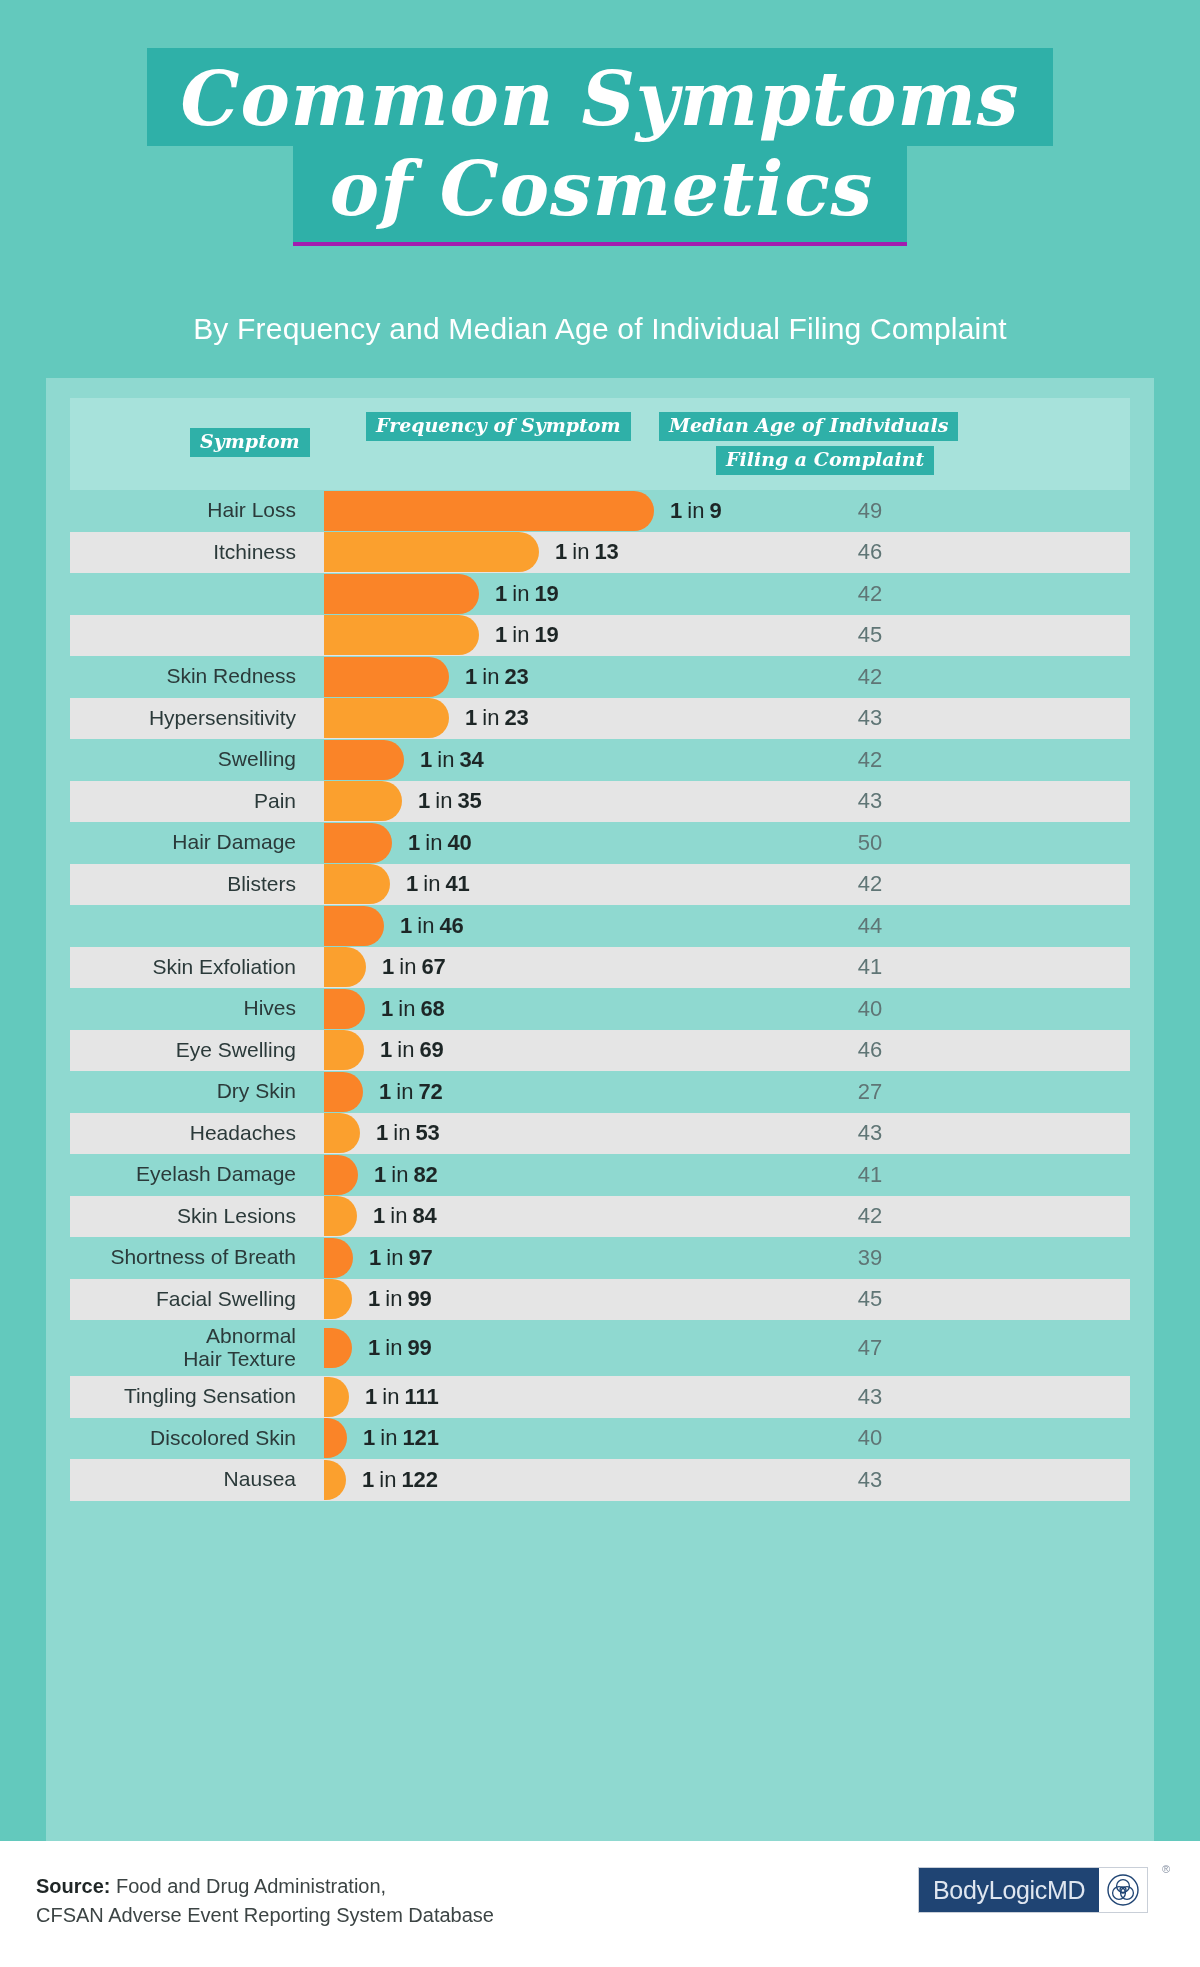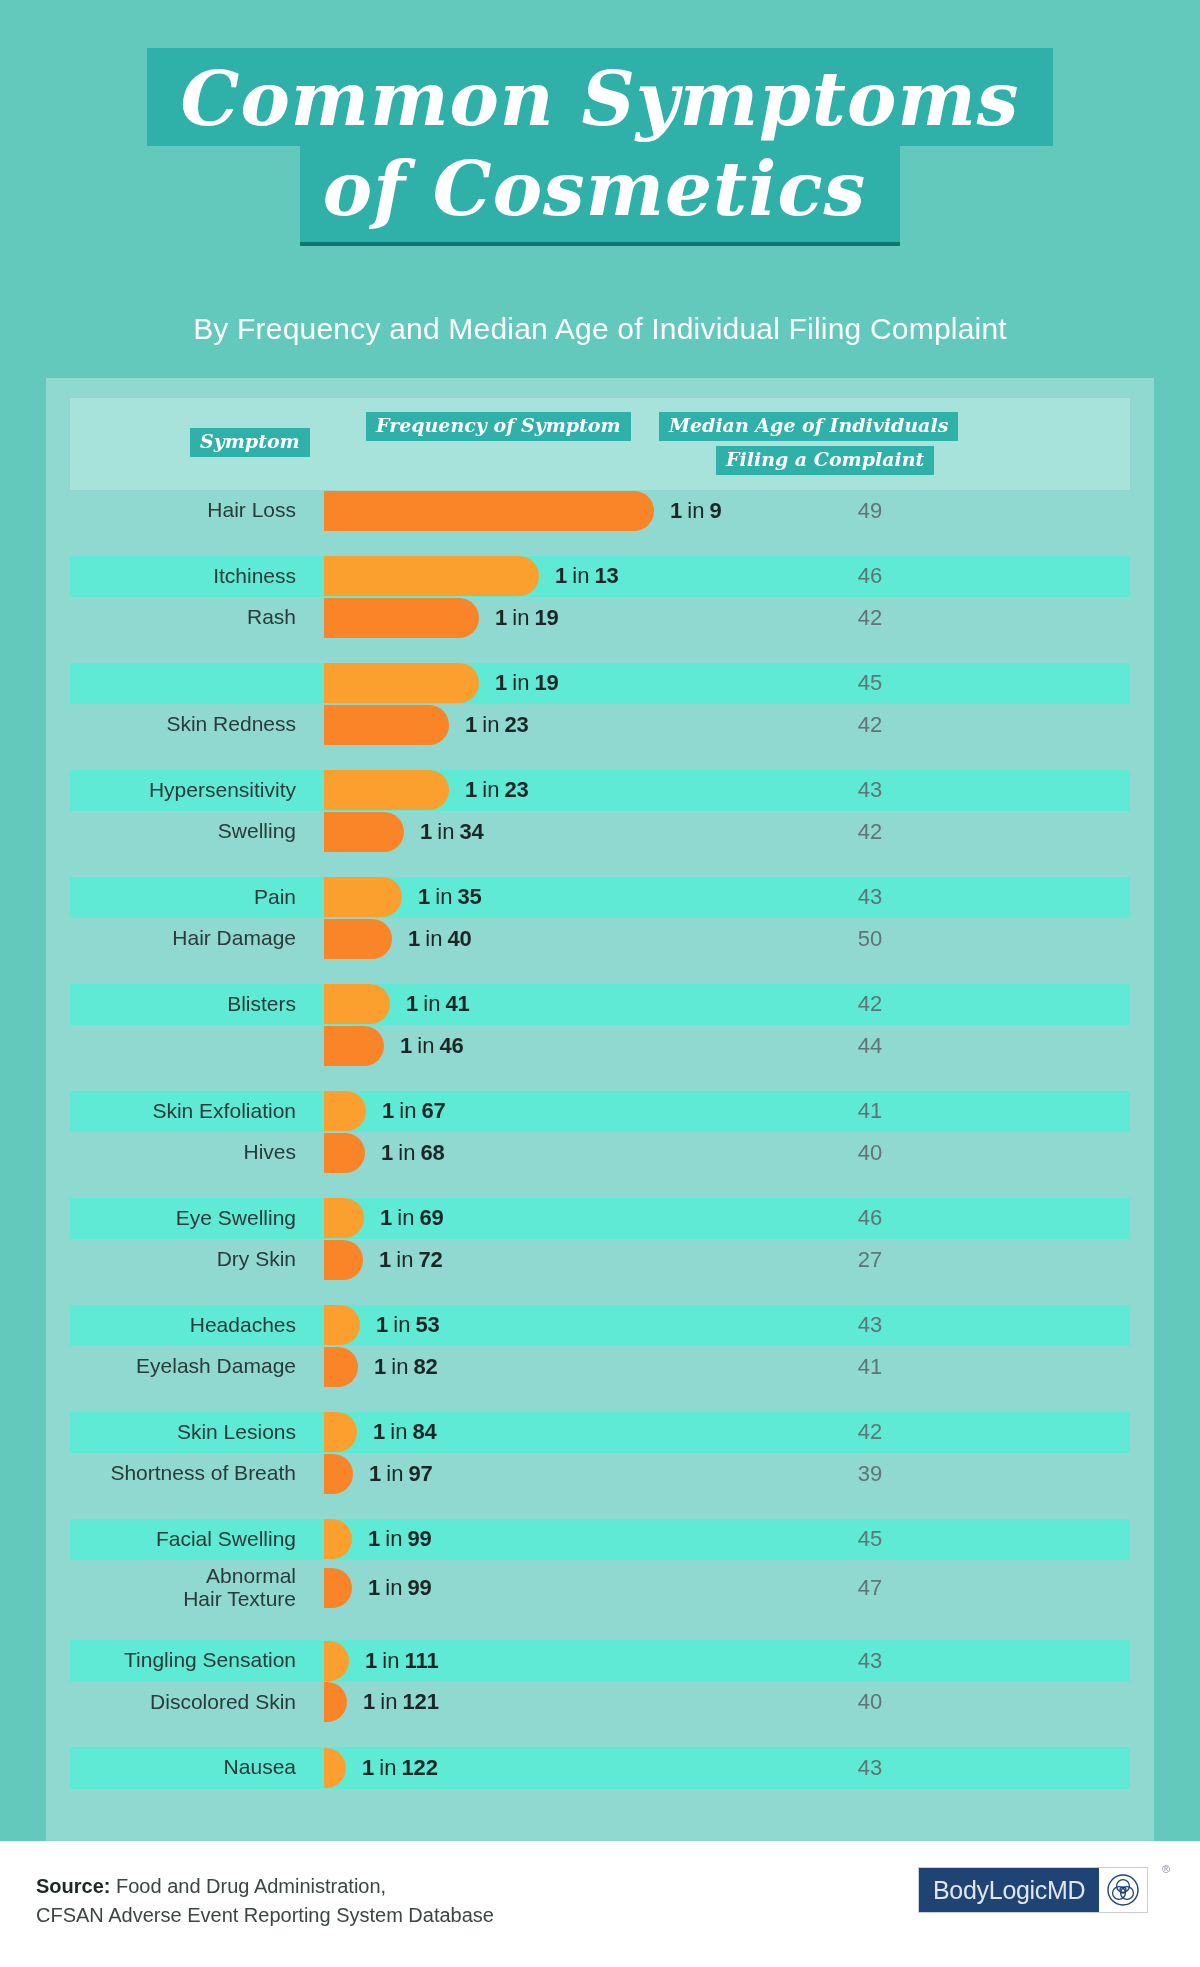--- a/index.html
+++ b/index.html
@@ -41,22 +41,22 @@
     line-height:1.0;
     letter-spacing:1px;
     white-space:nowrap;
   }
   .title-line1{
     font-size:74px;
     padding:14px 34px 10px 34px;
   }
   .title-line2{
     font-size:74px;
-    padding:8px 34px 16px 23px;
-    border-bottom:4px solid #0f766e;
+    padding:8px 34px 16px 37px;
+    border-bottom:4px solid #a21caf;
     margin-top:-2px;
   }
   .subtitle{
     position:absolute;
     left:0; top:312px;
     width:1200px;
     text-align:center;
     color:#ffffff;
     font-size:30px;
     font-weight:400;
@@ -97,21 +97,21 @@
   .th-freq1{ left:296px; top:14px; }
   .th-freq2{ left:274px; top:48px; }
   .th-age1{ left:589px; top:14px; }
   .th-age2{ left:646px; top:48px; }
 
   
   .row{
     position:relative;
     height:41.5px;
   }
-  .row.alt{ background:#5eead4;margin-top:24px; }
+  .row.alt{ background:#e5e5e5; }
   .row.tall{ height:56px; }
 
   .cell-symptom{
     position:absolute;
     left:0; top:0;
     width:240px;
     height:100%;
     display:flex;
     align-items:center;
     justify-content:flex-end;
@@ -244,21 +244,20 @@
             <div class="cell-symptom">Itchiness</div>
             <div class="bar" style="width: 215px;"></div>
             <div class="cell-freq" style="left: 485px;">
               <b>1</b>
               <span class="inw">in</span>
               <b>13</b>
             </div>
             <div class="cell-age">46</div>
           </div>
           <div class="row">
-            <div class="cell-symptom">Rash</div>
             <div class="bar dark" style="width: 155px;"></div>
             <div class="cell-freq" style="left: 425px;">
               <b>1</b>
               <span class="inw">in</span>
               <b>19</b>
             </div>
             <div class="cell-age">42</div>
           </div>
           <div class="row alt">
             <div class="bar" style="width: 155px;"></div>

